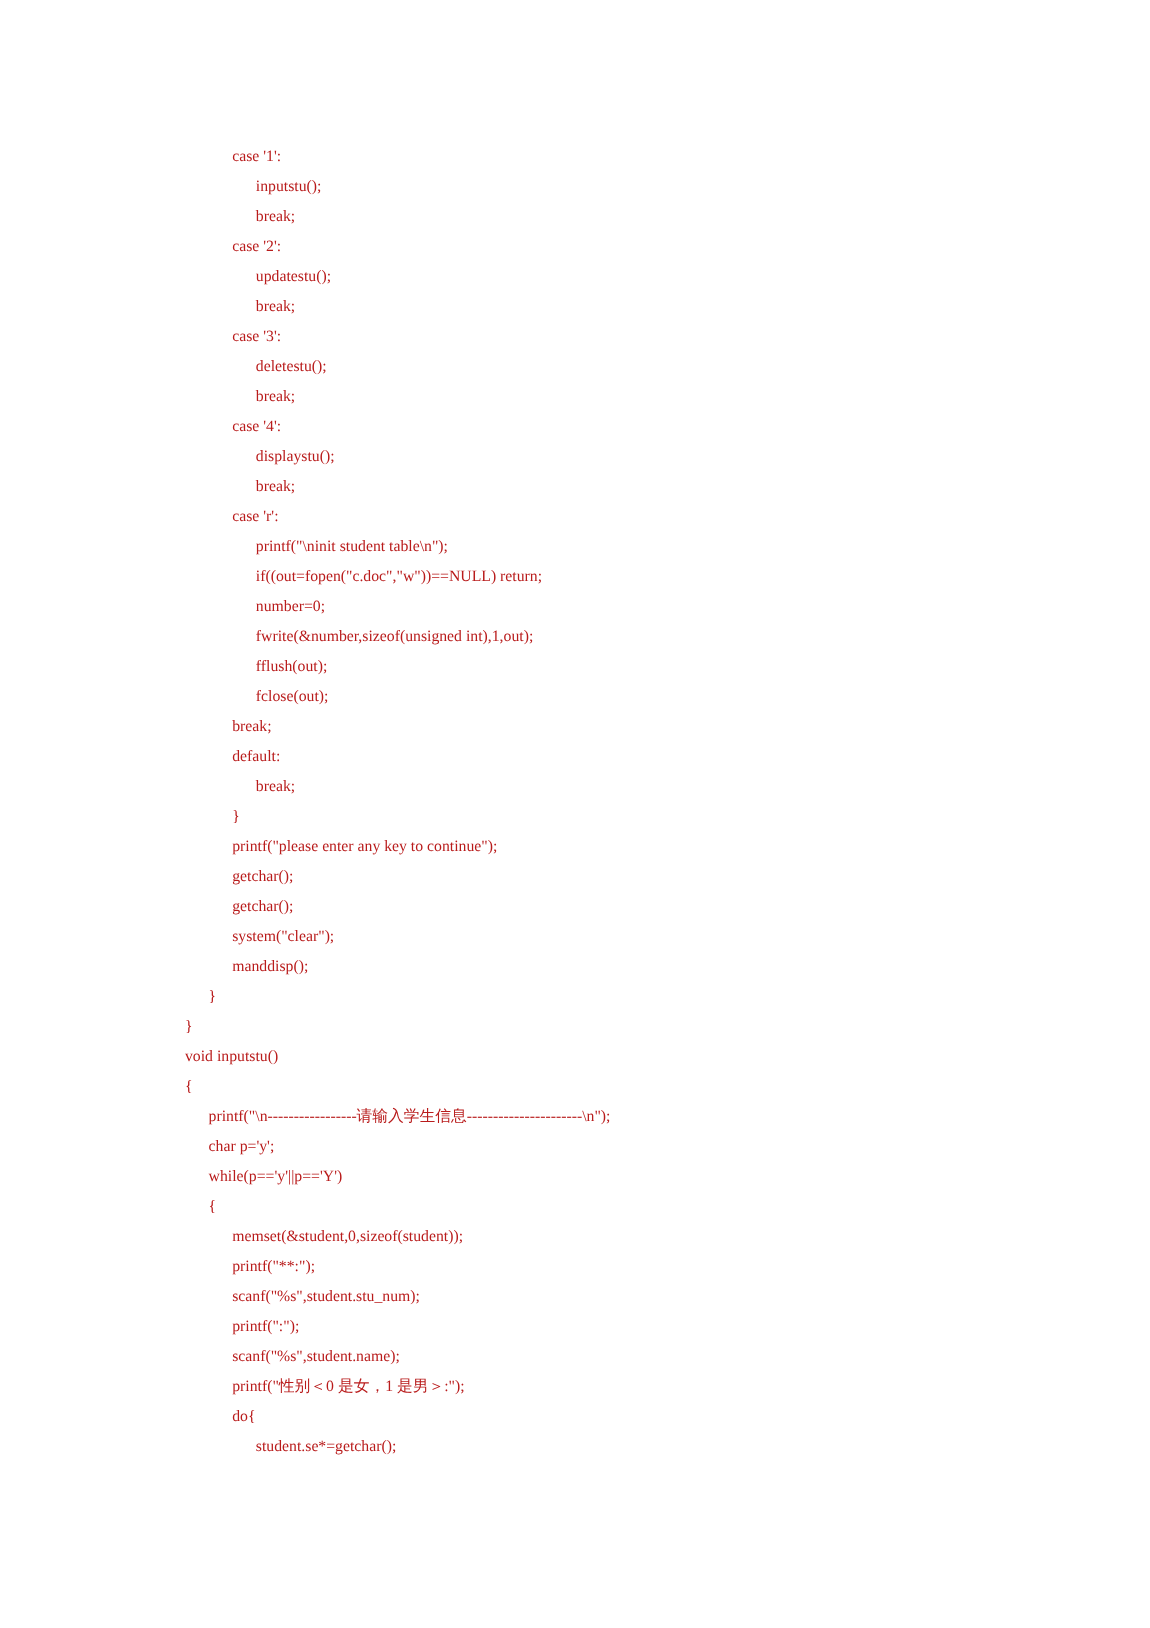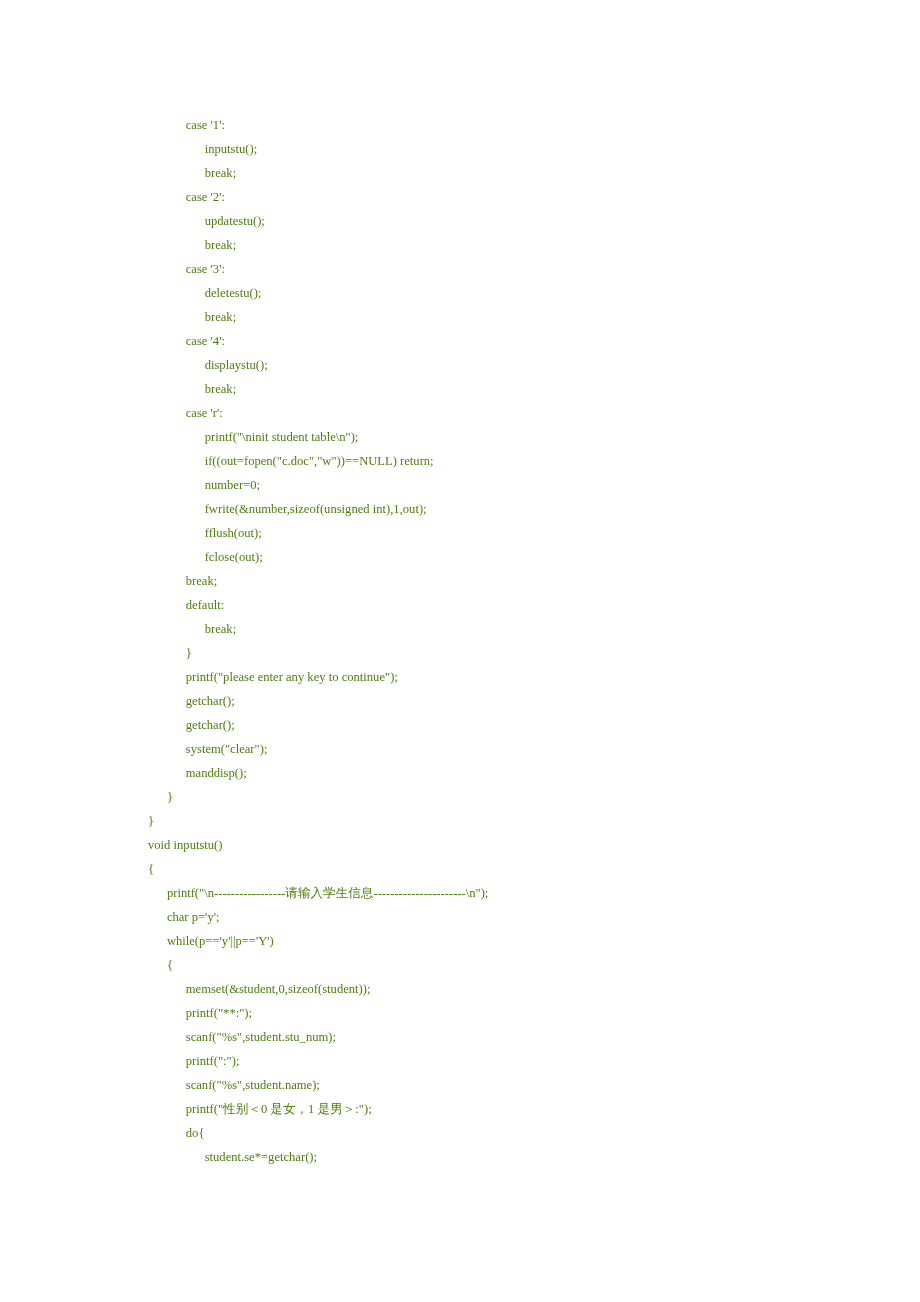--- a/index.html
+++ b/index.html
@@ -4,21 +4,21 @@
 <style>
   html,body{margin:0;padding:0;background:#fff;}
   .page{
     width:920px;
     height:1302px;
     box-sizing:border-box;
     background:#fff;
     font-family:"Times New Roman","SimSun","宋体",serif;
     font-size:12.6px;
     line-height:24px;
-    color:#4d7c0f;
+    color:#b91c1c;
     padding:113px 0 0 148px;
     white-space:pre;
   }
 </style>
 </head>
 <body>
 
 <div class="page"><div id="code">            case '1':
                   inputstu();
                   break;

